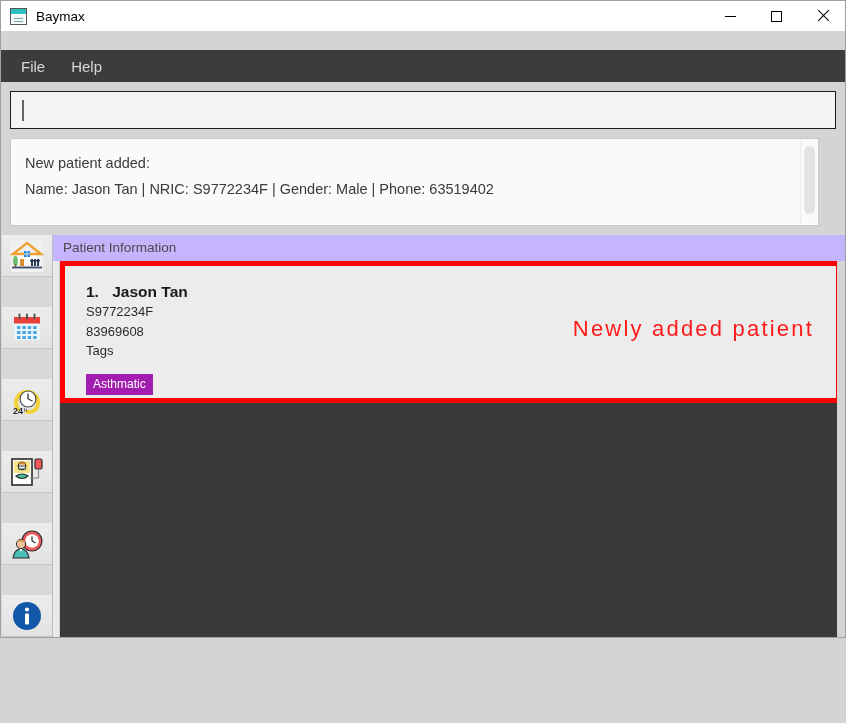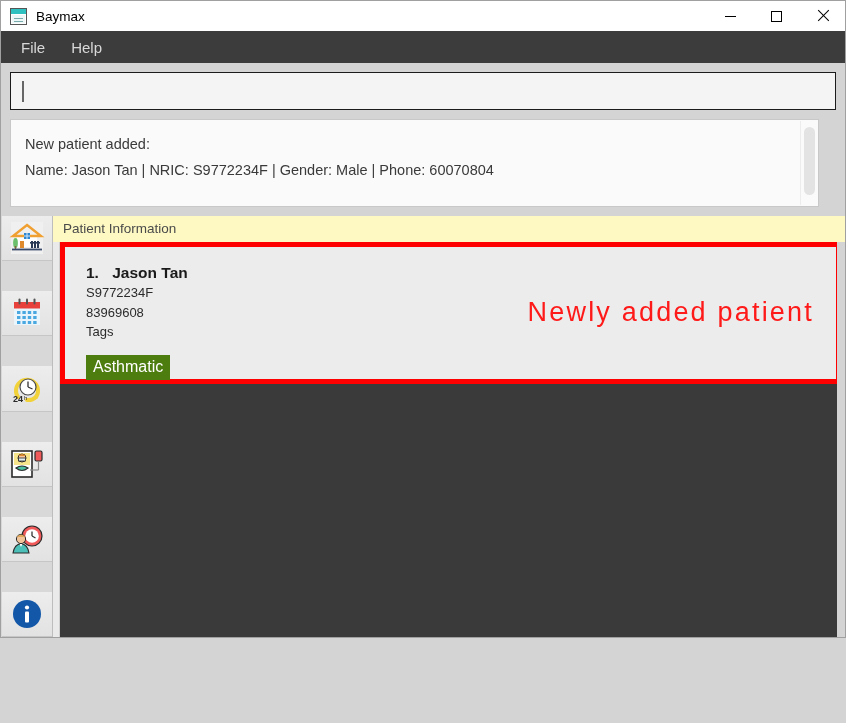--- a/index.html
+++ b/index.html
@@ -46,21 +46,21 @@
     width: 15px; height: 1px; background: #000; transform-origin: center;
   }
   .glyph-close::before { transform: rotate(45deg); }
   .glyph-close::after { transform: rotate(-45deg); }
 
   
   .menubar {
     flex: 0 0 32px; height: 32px;
     background: #3c3c3c;
     display: flex; align-items: center;
-    padding-left: 10px; gap: 6px;
+    padding-left: 10px; gap: 6px; margin-top: 19px;
   }
   .menu-item {
     color: #d8d8d8; font-size: 15px;
     padding: 4px 10px;
   }
 
   
   .cmdbox-wrap { padding: 9px 9px 0 9px; }
   .cmdbox {
     height: 38px; background: #f4f4f4;
@@ -123,21 +123,21 @@
     border-bottom: 1px solid #c6c6c6;
     background: linear-gradient(#ededed, #e2e2e2);
   }
   .side-icon { width: 36px; height: 36px; display: block; }
 
   
   .main-col { flex: 1; display: flex; flex-direction: column; min-width: 0; }
   .panel-title {
     font-size: 13.5px; color: #4a4a4a;
     padding: 5px 11px 6px 10px;
-    background: #fef9c3;
+    background: #c4b5fd;
   }
 
   .list-region {
     position: relative; flex: 1; min-height: 0;
     background: #d4d4d4;
     display: flex;
   }
   .list-scroll {
     width: 7px; flex: 0 0 7px;
     background: #eaeaea; border-right: 1px solid #cfcfcf;
@@ -153,26 +153,26 @@
   .card {
     position: relative; height: 100%;
     padding: 17px 0 0 21px;
   }
   .card-head { font-size: 15.5px; font-weight: bold; color: #1a1a1a; }
   .card-head .idx { margin-right: 9px; }
   .card-field { font-size: 13px; color: #2b2b2b; line-height: 17.5px; margin-top: 2px; }
   .tag-row { margin-top: 14px; }
   .tag {
     display: inline-block;
-    background: #4d7c0f; color: #ffffff;
-    font-size: 16px; padding: 3px 7px 4px 7px;
+    background: #a21caf; color: #ffffff;
+    font-size: 12px; padding: 3px 7px 4px 7px;
   }
   .annotation {
     position: absolute; right: 22px; top: 50px;
-    color: #ff1a1a; font-size: 27px;
+    color: #ff1a1a; font-size: 22px;
     letter-spacing: 2.2px;
     white-space: nowrap;
   }
   .dark-panel {
     position: absolute; left: 0; right: 8px; top: 142px; bottom: 0;
     background: #3a3a3a;
   }
   .right-gutter {
     position: absolute; right: 0; top: 0; bottom: 0; width: 8px;
     background: #d4d4d4;
@@ -214,21 +214,21 @@
   <div class="cmdbox-wrap">
     <div class="cmdbox">
       <span class="caret"></span>
       <input type="text" placeholder="" style="">
     </div>
   </div>
 
   <div class="result-wrap">
     <div class="resultbox">
       <div class="result-line">New patient added:</div>
-      <div class="result-line">Name: Jason Tan | NRIC: S9772234F | Gender: Male | Phone: 60070804</div>
+      <div class="result-line">Name: Jason Tan | NRIC: S9772234F | Gender: Male | Phone: 63519402</div>
       <div class="result-scroll">
         <div class="result-thumb"></div>
       </div>
     </div>
   </div>
 
   <div class="body-area">
 
     <div class="sidebar">
 

